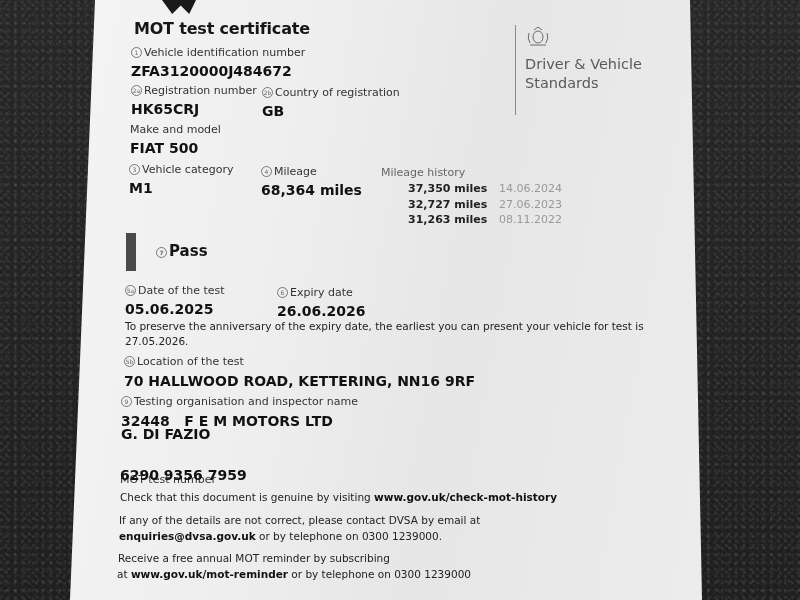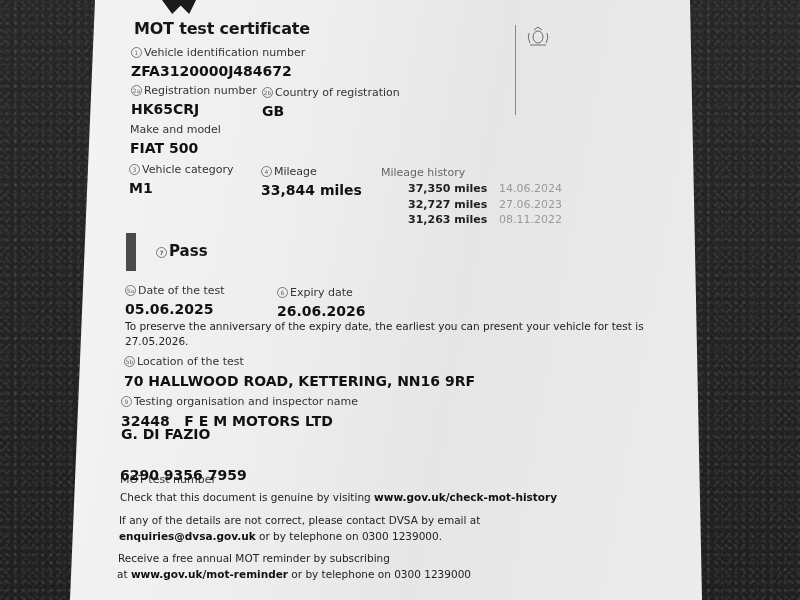--- a/index.html
+++ b/index.html
@@ -55,20 +55,22 @@
 <svg class="crest" viewBox="0 0 26 22">
   <g fill="none" stroke="#6a6a6a" stroke-width="1">
     <ellipse cx="13" cy="12" rx="5" ry="6"></ellipse>
     <path d="M9 5 L13 2 L17 5"></path>
     <path d="M4 8 Q2 13 5 18"></path>
     <path d="M22 8 Q24 13 21 18"></path>
     <path d="M5 20 H21"></path>
   </g>
 </svg>
 <div class="dvsa-text">
+  <div>Driver &amp; Vehicle</div>
+  <div>Standards</div>
 </div>
 
 <div class="abs lbl" style="left:131px;top:46px;">
   <span class="num">1</span><span>Vehicle identification number</span>
 </div>
 <div class="abs val" style="left:131px;top:63px;">ZFA3120000J484672</div>
 
 <div class="abs lbl" style="left:131px;top:84px;">
   <span class="num">2a</span><span>Registration number</span>
 </div>
@@ -81,21 +83,21 @@
 <div class="abs lbl" style="left:130px;top:123px;">Make and model</div>
 <div class="abs val" style="left:130px;top:140px;">FIAT 500</div>
 
 <div class="abs lbl" style="left:129px;top:163px;">
   <span class="num">3</span><span>Vehicle category</span>
 </div>
 <div class="abs val" style="left:129px;top:180px;">M1</div>
 <div class="abs lbl" style="left:261px;top:165px;">
   <span class="num">4</span><span>Mileage</span>
 </div>
-<div class="abs val" style="left:261px;top:182px;">33,844 miles</div>
+<div class="abs val" style="left:261px;top:182px;">68,364 miles</div>
 
 <div class="abs lbl faded" style="left:381px;top:166px;color:#666;">Mileage history</div>
 <div class="abs hist-row" style="left:381px;top:182px;">
   <span class="m">37,350 miles</span><span class="d">14.06.2024</span>
 </div>
 <div class="abs hist-row" style="left:381px;top:198px;">
   <span class="m">32,727 miles</span><span class="d">27.06.2023</span>
 </div>
 <div class="abs hist-row" style="left:381px;top:213px;">
   <span class="m">31,263 miles</span><span class="d">08.11.2022</span>

